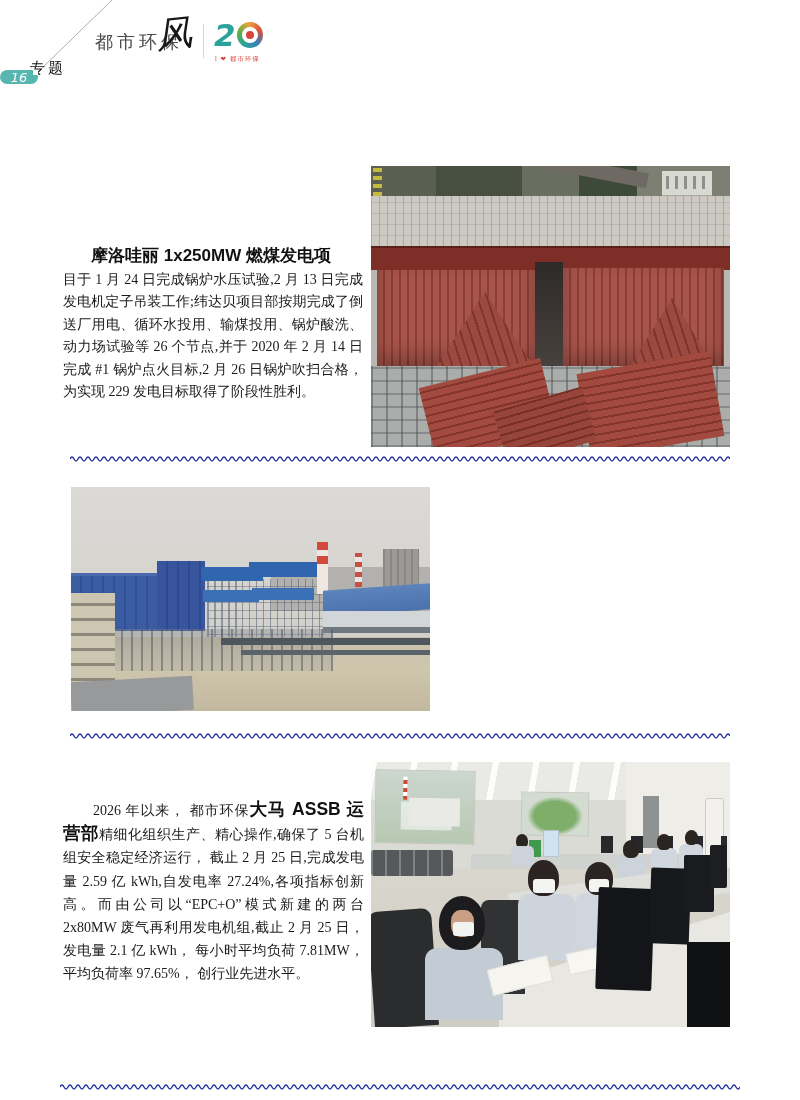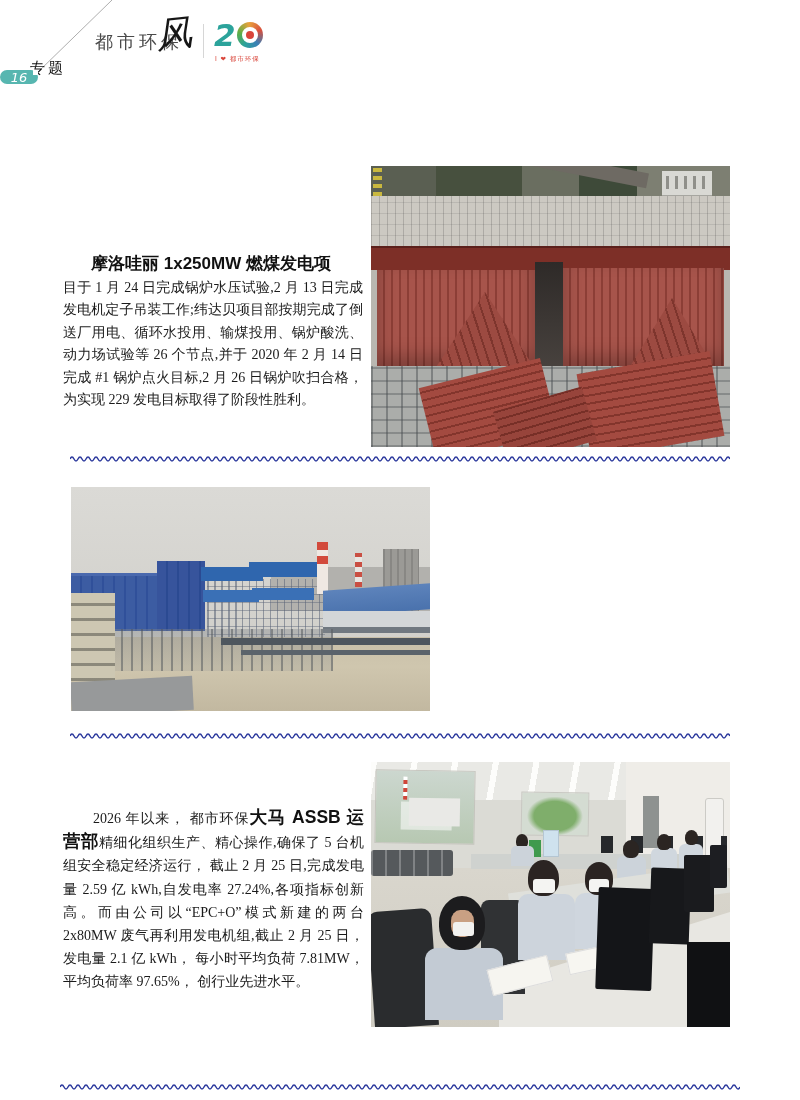--- a/index.html
+++ b/index.html
@@ -32,21 +32,21 @@
   .logo20 .zero { position:relative; width:26px; height:26px; border-radius:50%; margin-left:1px;
     background:conic-gradient(from 210deg,#2ba39b,#5fae45,#e8a23c,#d94f3d,#3a7fb5,#2ba39b); }
   .logo20 .zero-inner { position:absolute; left:5px; top:5px; width:16px; height:16px;
     border-radius:50%; background:#ffffff; }
   .logo20 .zero-dot { position:absolute; left:9px; top:9px; width:8px; height:8px;
     border-radius:50%; background:#d9453a; }
   .logo-tagline { left:215px; top:55px; font-size:6.5px; letter-spacing:1px; color:#d9453a;
     font-family:"Liberation Sans","DejaVu Sans",sans-serif; }
 
   
-  .article { text-align:justify;margin-top:8px; }
+  .article { text-align:justify; }
   .a1 { left:63px; top:243px; width:300px; font-size:14px; line-height:22.4px; }
   .a1 .a-title { font-family:"Liberation Sans","DejaVu Sans",sans-serif; font-weight:bold;
     font-size:17px; line-height:26px; text-indent:28px; color:#111; }
   .a2 { left:443px; top:527px; width:296px; font-size:13.5px; line-height:23.2px; text-indent:27px; }
   .a2 .runin { font-family:"Liberation Sans","DejaVu Sans",sans-serif; font-weight:bold;
     font-size:16px; color:#111; }
   .a3 { left:63px; top:798px; width:301px; font-size:14px; line-height:23.2px; text-indent:30px; }
   .a3 .runin { font-family:"Liberation Sans","DejaVu Sans",sans-serif; font-weight:bold;
     font-size:17.5px; color:#111; }
 

